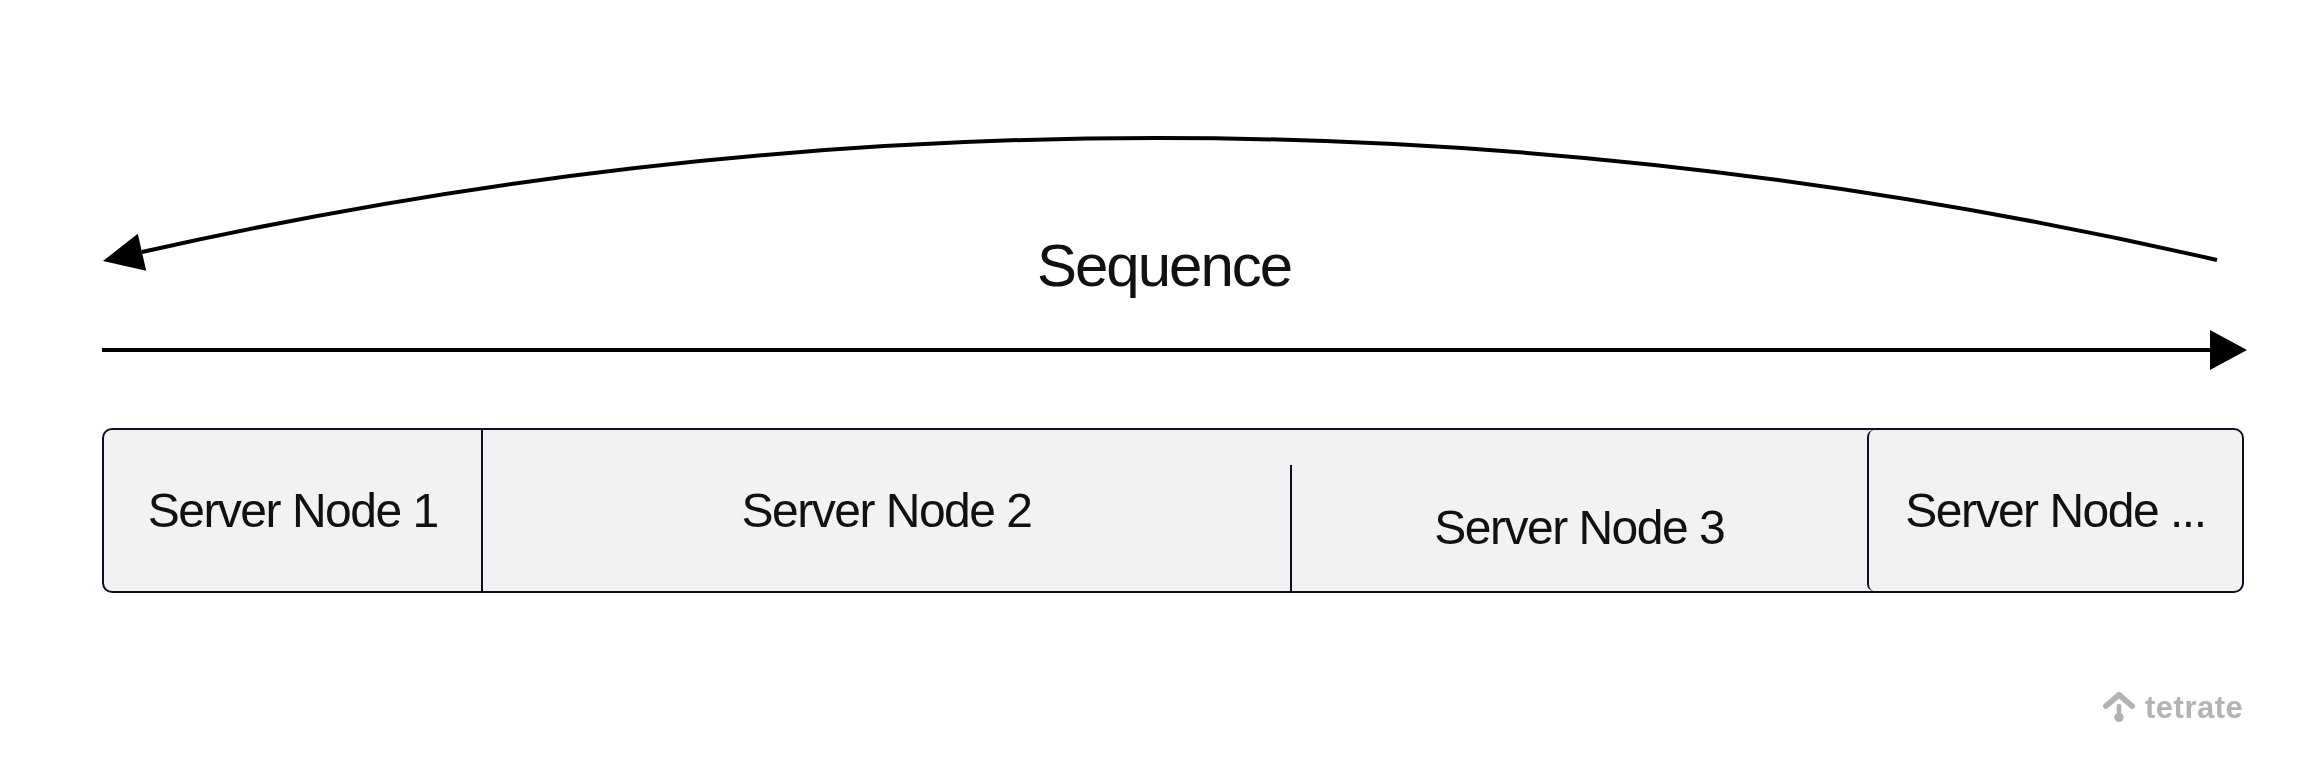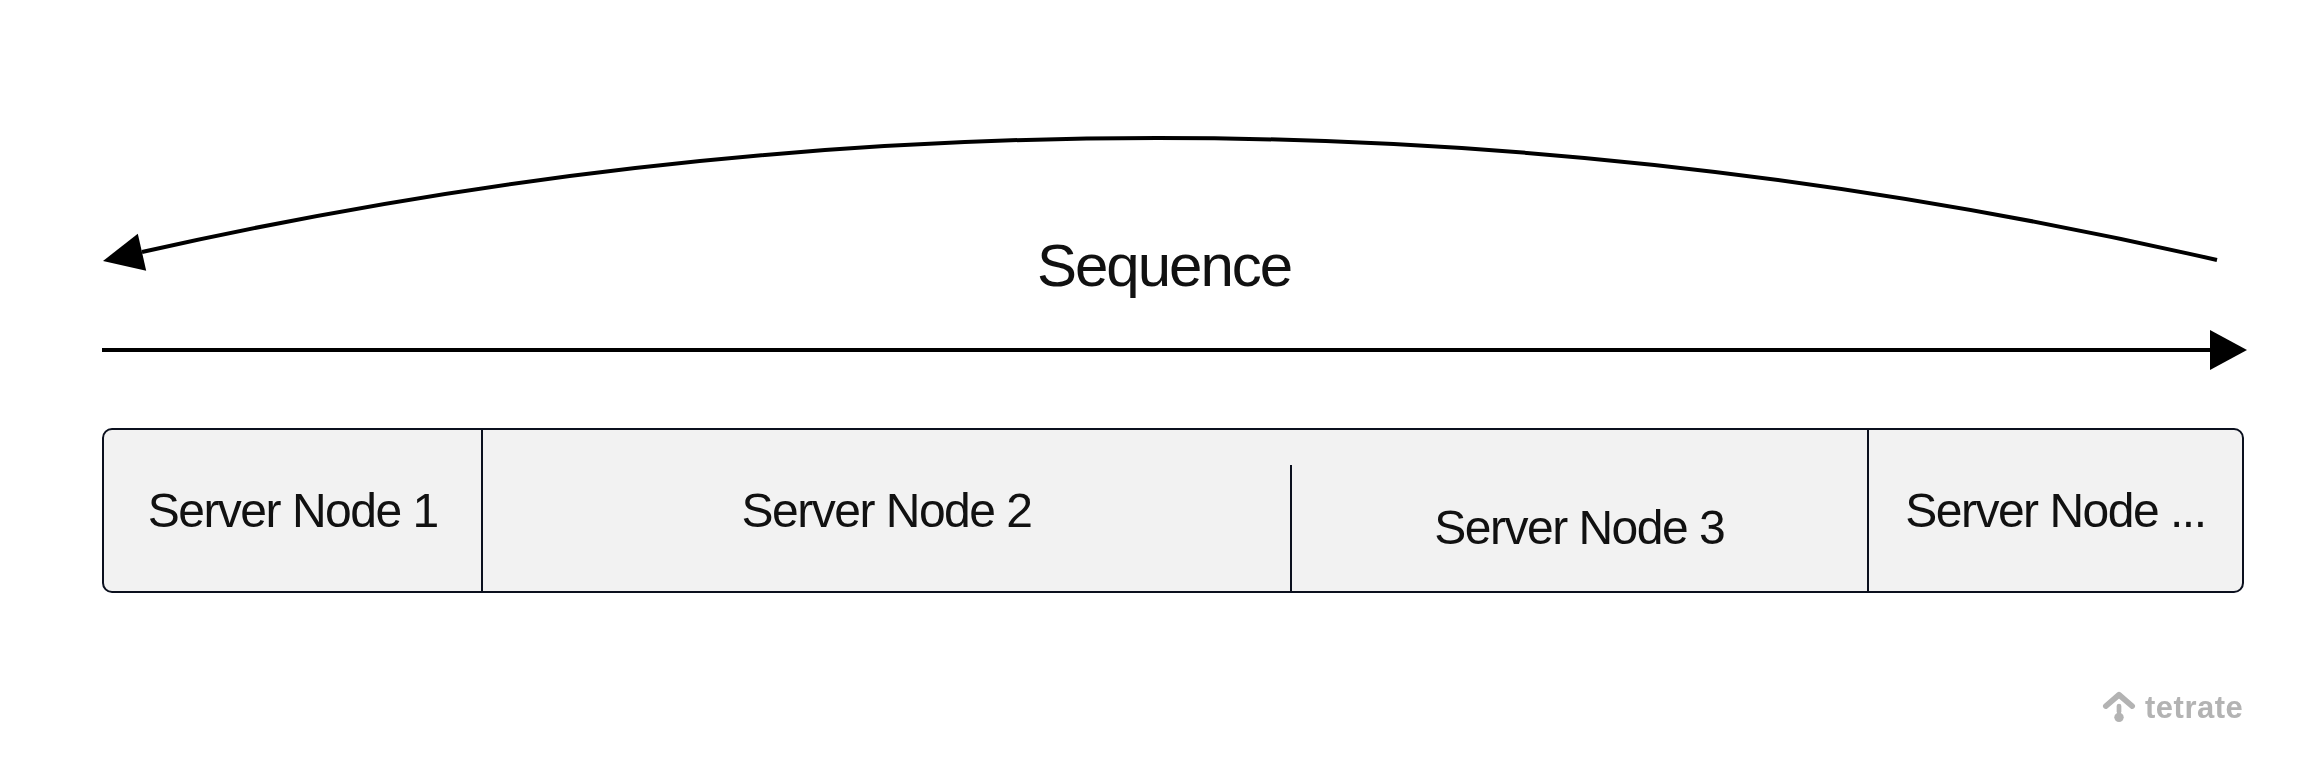--- a/index.html
+++ b/index.html
@@ -64,21 +64,21 @@
     align-items: center;
     justify-content: center;
     overflow: hidden;
   }
   .node-cell + .node-cell {
     border-left: 2px solid var(--color-box_border, #0b101e);
   }
   .node-cell-1 { width: 17.65%; }
   .node-cell-2 { width: 37.81%; }
   .node-cell-3 { width: 26.99%; margin-top: 35px; }
-  .node-cell-4 { width: 17.55%; }
+  .node-cell-4 { width: 17.55%; border-radius: 7px; }
   .node-label {
     font-size: 48px;
     line-height: 1;
     letter-spacing: -1.5px;
     color: var(--color-text, #111111);
     white-space: nowrap;
   }
   .logo {
     position: absolute;
     left: 2102px;

